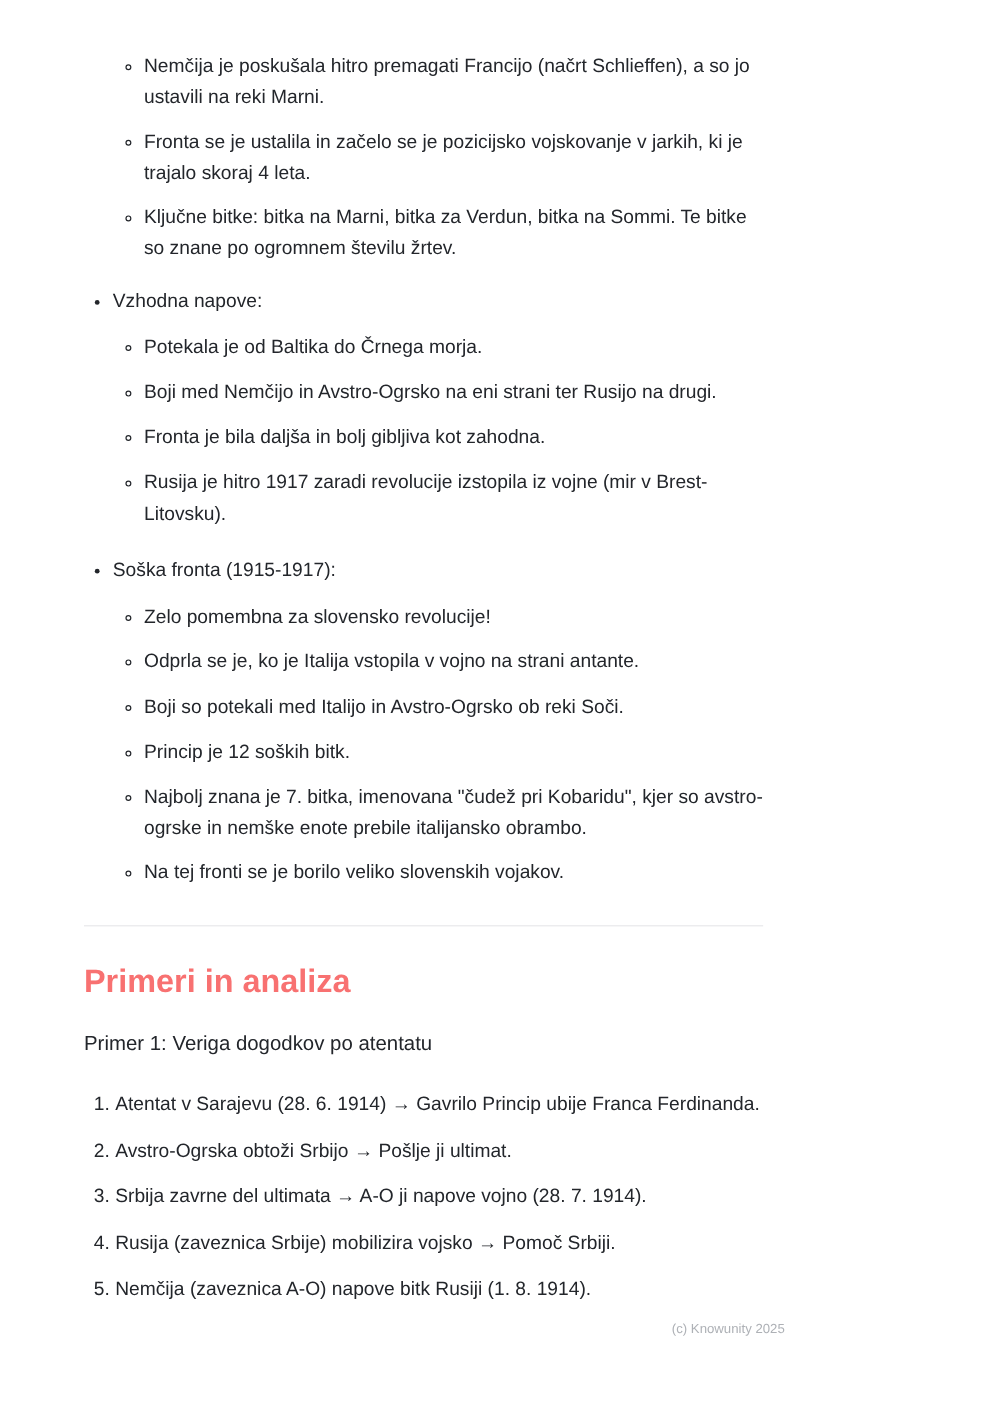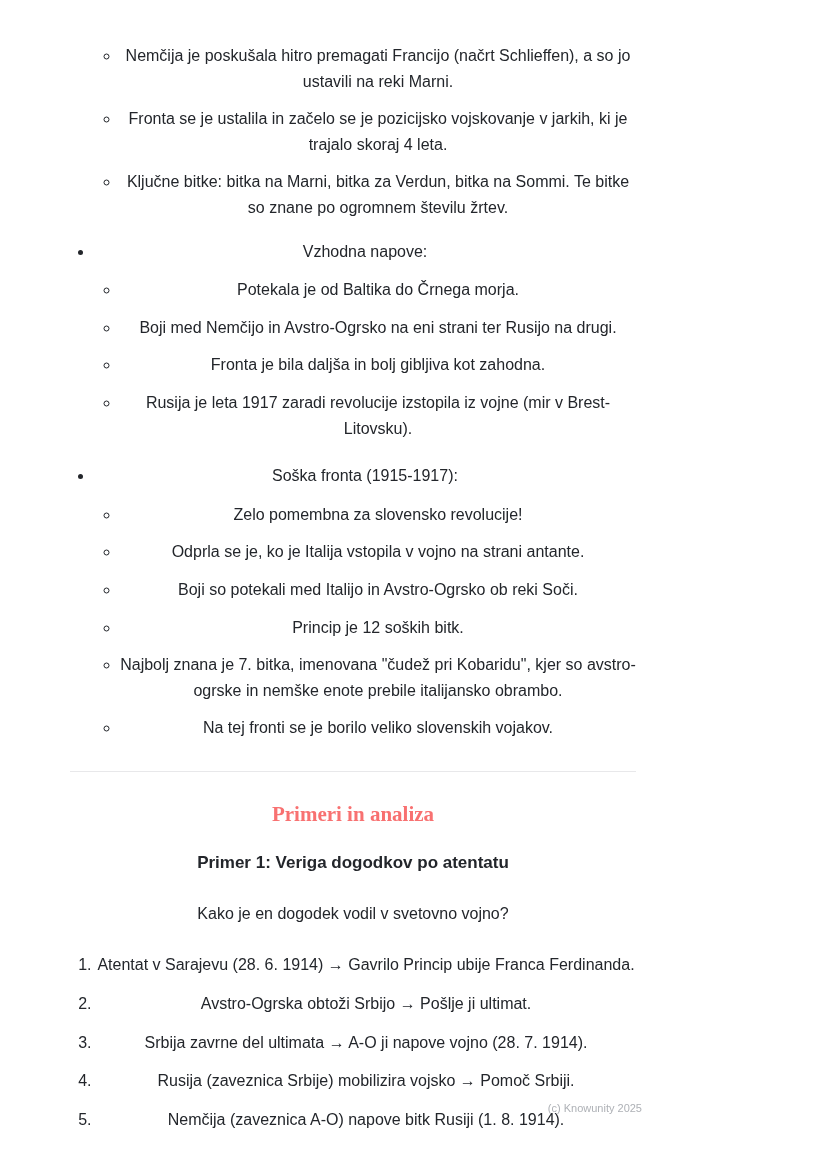--- a/index.html
+++ b/index.html
@@ -8,21 +8,21 @@
     --text:#23262b;
   }
   *{box-sizing:border-box;}
   html,body{margin:0;padding:0;}
   body{
     width:828px;height:1171px;
     background:#ffffff;
     font-family:"Liberation Sans","DejaVu Sans",sans-serif;
     color:var(--text);
   }
-  .page{position:relative;width:692px;height:1171px;overflow:hidden;background:#ffffff;text-align:center;}
+  .page{position:relative;width:692px;height:1171px;overflow:hidden;background:#ffffff;}
   .stripe{
     position:absolute;left:746px;top:36px;width:11px;height:1104px;
     background:var(--stripe);border-radius:6px;z-index:1;
   }
   .content{
     position:absolute;left:70px;top:30px;width:566px;
     font-size:16px;line-height:1.6;z-index:2;
   }
   ul,ol{margin:0;padding:0;}
   ul.toplist{list-style:disc outside;padding-left:24px;}
@@ -33,30 +33,30 @@
   ol.chain{list-style:decimal outside;padding-left:26px;}
   ol.chain li{margin:0 0 13px 0;}
   .b{font-weight:400;}
   .i{}
   hr.divider{
     border:none;border-top:1px solid #e8e8ea;
     margin:30px 0 30px 0;
   }
   h2.section-heading{
     color:var(--accent);
-    font-size:21px;font-weight:700;
-    margin:0 0 24px 0;line-height:1.2;font-family:Liberation Serif, serif;
+    font-size:27px;font-weight:700;
+    margin:0 0 24px 0;line-height:1.2;
   }
   h3.sub-heading{
-    font-size:17px;font-weight:700;
+    font-size:17px;font-weight:400;
     margin:0 0 26px 0;line-height:1.4;
   }
   p.question{margin:0 0 26px 0;}
   .watermark{
-    position:absolute;top:1102px;right:50px;
+    position:absolute;top:1102px;right:38px;
     font-size:11px;color:#aeb1b6;z-index:3;
   }
 </style>
 </head>
 <body>
 
 <div class="page">
 
   <div class="stripe"></div>
 
@@ -68,21 +68,21 @@
       <li><span class="i">Ključne bitke:</span><span> bitka na Marni, bitka za Verdun, bitka na Sommi. Te bitke so znane po ogromnem številu žrtev.</span></li>
     </ul>
 
     <ul class="toplist">
       <li>
         <span class="b">Vzhodna napove:</span>
         <ul class="sublist">
           <li><span>Potekala je od Baltika do Črnega morja.</span></li>
           <li><span>Boji med Nemčijo in Avstro-Ogrsko na eni strani ter Rusijo na drugi.</span></li>
           <li><span>Fronta je bila daljša in bolj gibljiva kot zahodna.</span></li>
-          <li><span>Rusija je leta </span><span class="b">1917</span><span> zaradi revolucije izstopila iz vojne (mir v Brest-Litovsku).</span></li>
+          <li><span>Rusija je hitro </span><span class="b">1917</span><span> zaradi revolucije izstopila iz vojne (mir v Brest-Litovsku).</span></li>
         </ul>
       </li>
       <li>
         <span class="b">Soška fronta (1915-1917):</span>
         <ul class="sublist">
           <li><span class="i">Zelo pomembna za slovensko revolucije!</span></li>
           <li><span>Odprla se je, ko je Italija vstopila v vojno na strani antante.</span></li>
           <li><span>Boji so potekali med Italijo in Avstro-Ogrsko ob reki Soči.</span></li>
           <li><span>Princip je </span><span class="b">12 soških bitk</span><span>.</span></li>
           <li><span>Najbolj znana je 7. bitka, imenovana </span><span class="b">"čudež pri Kobaridu"</span><span>, kjer so avstro-ogrske in nemške enote prebile italijansko obrambo.</span></li>
@@ -90,21 +90,20 @@
         </ul>
       </li>
     </ul>
 
     <hr class="divider">
 
     <h2 class="section-heading">Primeri in analiza</h2>
 
     <h3 class="sub-heading">Primer 1: Veriga dogodkov po atentatu</h3>
 
-    <p class="question">Kako je en dogodek vodil v svetovno vojno?</p>
 
     <ol class="chain">
       <li><span class="b">Atentat v Sarajevu</span><span> (28. 6. 1914) → Gavrilo Princip ubije Franca Ferdinanda.</span></li>
       <li><span class="b">Avstro-Ogrska obtoži Srbijo</span><span> → Pošlje ji ultimat.</span></li>
       <li><span class="b">Srbija zavrne del ultimata</span><span> → A-O ji napove vojno (28. 7. 1914).</span></li>
       <li><span class="b">Rusija (zaveznica Srbije) mobilizira vojsko</span><span> → Pomoč Srbiji.</span></li>
       <li><span class="b">Nemčija (zaveznica A-O) napove bitk Rusiji</span><span> (1. 8. 1914).</span></li>
 
     </ol>
 

